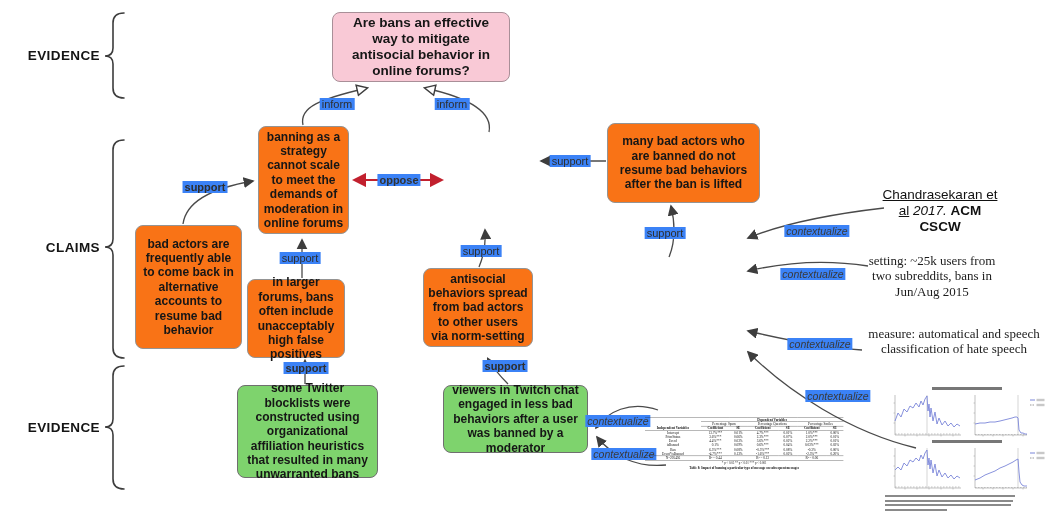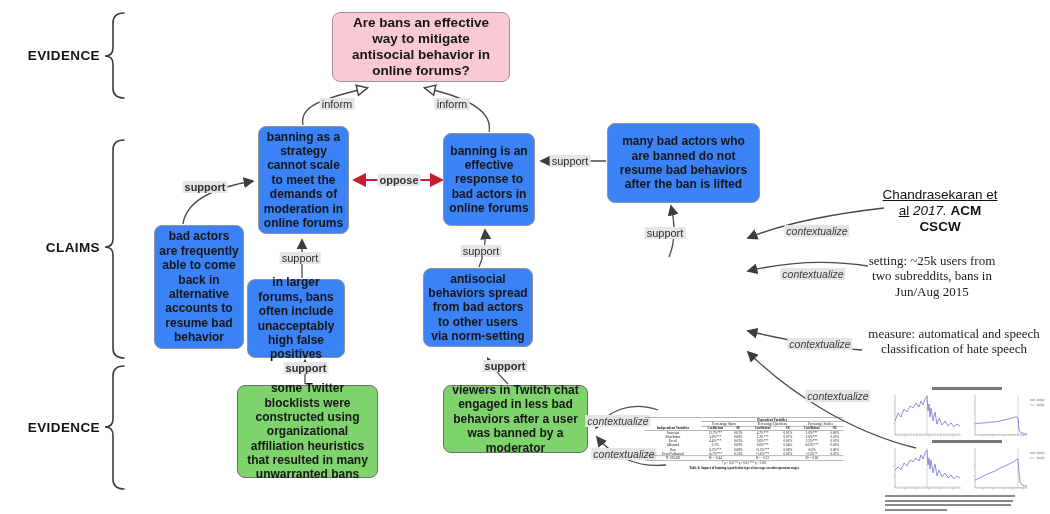--- a/index.html
+++ b/index.html
@@ -1,30 +1,30 @@
 <!DOCTYPE html>
 <html><head>
 <meta charset="utf-8">
 <style>
   html,body{margin:0;padding:0;background:#fff;}
   #canvas{position:relative;width:1050px;height:514px;background:#ffffff;overflow:hidden;
           font-family:"Liberation Sans",sans-serif;}
   svg.layer{position:absolute;left:0;top:0;pointer-events:none;}
 
   .node{position:absolute;display:flex;align-items:center;justify-content:center;text-align:center;
-        font-weight:bold;color:#161616;background:#3b82f6;border:1.6px solid #949494;border-radius:8px;
+        font-weight:bold;color:#161616;background:#f97316;border:1.6px solid #949494;border-radius:8px;
         box-sizing:border-box;padding:3px 4px;line-height:1.2;font-size:12px;}
   .node.question{background:#f9c9d6;border-color:#a98f98;font-size:13.5px;padding:5px 10px;}
   .node.evidence{background:#7ed36d;border-color:#6f6f6f;}
 
   .section-label{position:absolute;left:0;width:100px;text-align:right;font-weight:bold;
                  font-size:13.5px;color:#141414;letter-spacing:.4px;}
 
   .edge-label{position:absolute;transform:translate(-50%,-50%);font-size:11px;color:#2e2e2e;
-              background:#e5e5e5;padding:0 2px;white-space:nowrap;}
+              background:#3b82f6;padding:0 2px;white-space:nowrap;}
   .edge-label.bold{font-weight:bold;}
   .edge-label.ctx{font-style:italic;font-size:10.5px;color:#3a3a3a;}
   .edge-label.oppose{color:#333333;font-weight:bold;}
 
   .note{position:absolute;text-align:center;font-size:13px;line-height:1.18;color:#1c1c1c;font-family:Liberation Serif, serif;}
   .cite{position:absolute;text-align:center;font-size:13.5px;line-height:1.2;color:#111;}
   .cite .a{text-decoration:underline;}
   .cite .y{font-style:italic;}
   .cite .v{font-weight:bold;}
 
@@ -91,23 +91,22 @@
     <path d="M354,180 L442,180" fill="none" stroke="#c2202e" stroke-width="1.8" marker-start="url(#ar)" marker-end="url(#ar)"></path>
   </svg>
 
   <div class="section-label" style="top:48px">EVIDENCE</div>
   <div class="section-label" style="top:240px">CLAIMS</div>
   <div class="section-label" style="top:420px">EVIDENCE</div>
 
   <div class="node question" style="left:332px;top:12px;width:178px;height:70px">Are bans an effective way to mitigate antisocial behavior in online forums?</div>
 
   <div class="node" style="left:258px;top:126px;width:91px;height:108px">banning as a strategy cannot scale to meet the demands of moderation in online forums</div>
-  <div class="node" style="left:443px;top:133px;width:92px;height:93px">banning is an effective response to bad actors in online forums</div>
   <div class="node" style="left:607px;top:123px;width:153px;height:80px">many bad actors who are banned do not resume bad behaviors after the ban is lifted</div>
-  <div class="node" style="left:154px;top:225px;width:90px;height:124px">bad actors are frequently able to come back in alternative accounts to resume bad behavior</div>
+  <div class="node" style="left:135px;top:225px;width:107px;height:124px">bad actors are frequently able to come back in alternative accounts to resume bad behavior</div>
   <div class="node" style="left:247px;top:279px;width:98px;height:79px">in larger forums, bans often include unacceptably high false positives</div>
   <div class="node" style="left:423px;top:268px;width:110px;height:79px">antisocial behaviors spread from bad actors to other users via norm-setting</div>
 
   <div class="node evidence" style="left:237px;top:385px;width:141px;height:93px">some Twitter blocklists were constructed using organizational affiliation heuristics that resulted in many unwarranted bans</div>
   <div class="node evidence" style="left:443px;top:385px;width:145px;height:68px">viewers in Twitch chat engaged in less bad behaviors after a user was banned by a moderator</div>
 
   <span class="edge-label" style="left:337px;top:104px">inform</span>
   <span class="edge-label" style="left:452px;top:104px">inform</span>
   <span class="edge-label oppose" style="left:399px;top:180px">oppose</span>
   <span class="edge-label bold" style="left:205px;top:187px">support</span>

